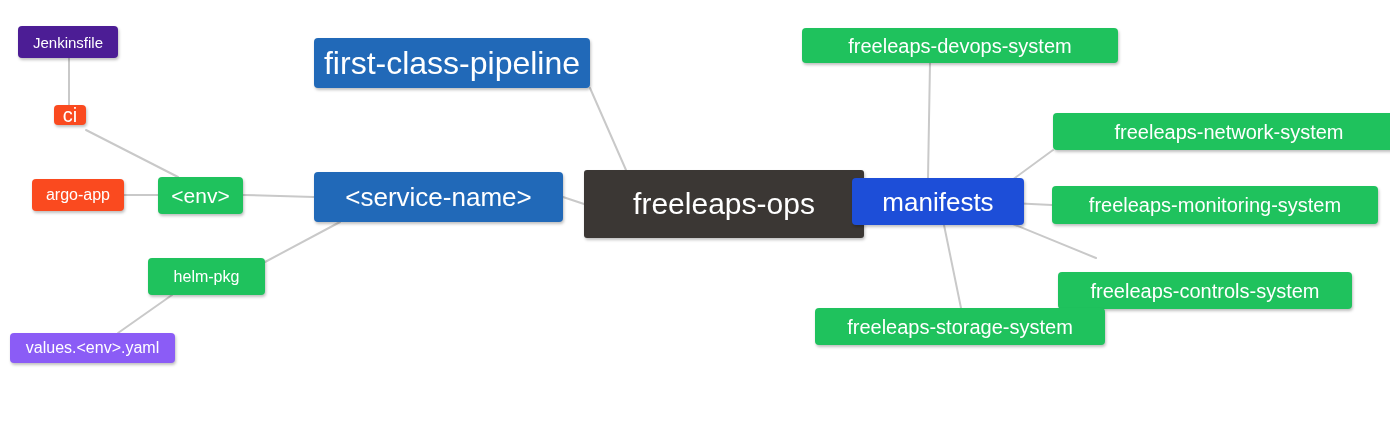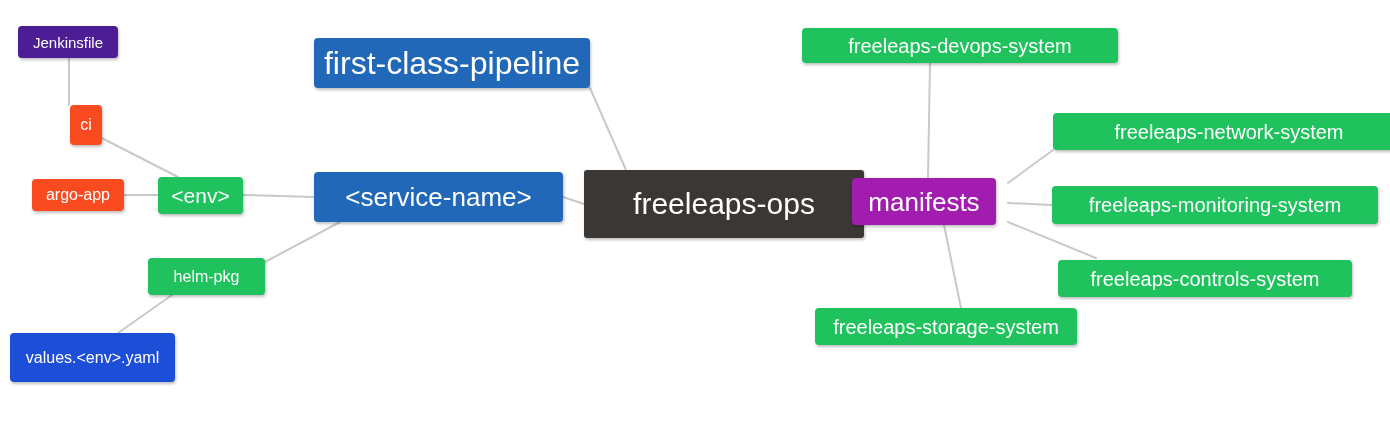--- a/index.html
+++ b/index.html
@@ -63,27 +63,27 @@
       <line x1="172" y1="295" x2="118" y2="333" stroke="#c9c9c9" stroke-width="2" stroke-linecap="round"></line>
       <line x1="928" y1="178" x2="930" y2="63" stroke="#c9c9c9" stroke-width="2" stroke-linecap="round"></line>
       <line x1="1008" y1="183" x2="1053" y2="150" stroke="#c9c9c9" stroke-width="2" stroke-linecap="round"></line>
       <line x1="1008" y1="203" x2="1052" y2="205" stroke="#c9c9c9" stroke-width="2" stroke-linecap="round"></line>
       <line x1="1008" y1="222" x2="1096" y2="258" stroke="#c9c9c9" stroke-width="2" stroke-linecap="round"></line>
       <line x1="944" y1="225" x2="961" y2="308" stroke="#c9c9c9" stroke-width="2" stroke-linecap="round"></line>
     </svg>
   <div id="node-layer">
       <div class="node node-root" style="left: 584px; top: 170px; width: 280px; height: 68px; background: rgb(59, 55, 52); font-size: 30px;">freeleaps-ops</div>
       <div class="node" style="left: 314px; top: 172px; width: 249px; height: 50px; background: rgb(33, 105, 184); font-size: 26px;">&lt;service-name&gt;</div>
-      <div class="node" style="left: 852px; top: 178px; width: 144px; height: 47px; background: #a21caf; font-size: 26px;">manifests</div>
+      <div class="node" style="left: 852px; top: 178px; width: 172px; height: 47px; background: #1d4ed8; font-size: 26px;">manifests</div>
       <div class="node" style="left: 314px; top: 38px; width: 276px; height: 50px; background: rgb(33, 105, 184); font-size: 32px;">first-class-pipeline</div>
       <div class="node" style="left: 158px; top: 177px; width: 85px; height: 37px; background: rgb(31, 194, 93); font-size: 21px;">&lt;env&gt;</div>
       <div class="node" style="left: 148px; top: 258px; width: 117px; height: 37px; background: rgb(31, 194, 93); font-size: 16px;">helm-pkg</div>
-      <div class="node" style="left: 54px; top: 105px; width: 32px; height: 40px; background: rgb(250, 74, 31); font-size: 16px; margin-left: 16px;">ci</div>
+      <div class="node" style="left: 54px; top: 105px; width: 32px; height: 20px; background: rgb(250, 74, 31); font-size: 20px;">ci</div>
       <div class="node" style="left: 18px; top: 26px; width: 100px; height: 32px; background: #4c1d95; font-size: 15px;">Jenkinsfile</div>
       <div class="node" style="left: 32px; top: 179px; width: 92px; height: 32px; background: rgb(250, 74, 31); font-size: 16px;">argo-app</div>
-      <div class="node" style="left: 10px; top: 333px; width: 165px; height: 49px; background: #1d4ed8; font-size: 16px;">values.&lt;env&gt;.yaml</div>
+      <div class="node" style="left: 10px; top: 333px; width: 165px; height: 30px; background: #8b5cf6; font-size: 16px;">values.&lt;env&gt;.yaml</div>
       <div class="node" style="left: 802px; top: 28px; width: 316px; height: 35px; background: rgb(31, 194, 93); font-size: 20px;">freeleaps-devops-system</div>
       <div class="node" style="left: 1053px; top: 113px; width: 352px; height: 37px; background: rgb(31, 194, 93); font-size: 20px;">freeleaps-network-system</div>
       <div class="node" style="left: 1052px; top: 186px; width: 326px; height: 38px; background: rgb(31, 194, 93); font-size: 20px;">freeleaps-monitoring-system</div>
-      <div class="node" style="left: 1058px; top: 260px; width: 294px; height: 37px; background: rgb(31, 194, 93); font-size: 20px;">freeleaps-controls-system</div>
-      <div class="node" style="left: 815px; top: 308px; width: 262px; height: 37px; background: rgb(31, 194, 93); font-size: 20px;">freeleaps-storage-system</div>
+      <div class="node" style="left: 1058px; top: 272px; width: 294px; height: 37px; background: rgb(31, 194, 93); font-size: 20px;">freeleaps-controls-system</div>
+      <div class="node" style="left: 815px; top: 308px; width: 290px; height: 37px; background: rgb(31, 194, 93); font-size: 20px;">freeleaps-storage-system</div>
     </div>
 </div>
 
 </body></html>

